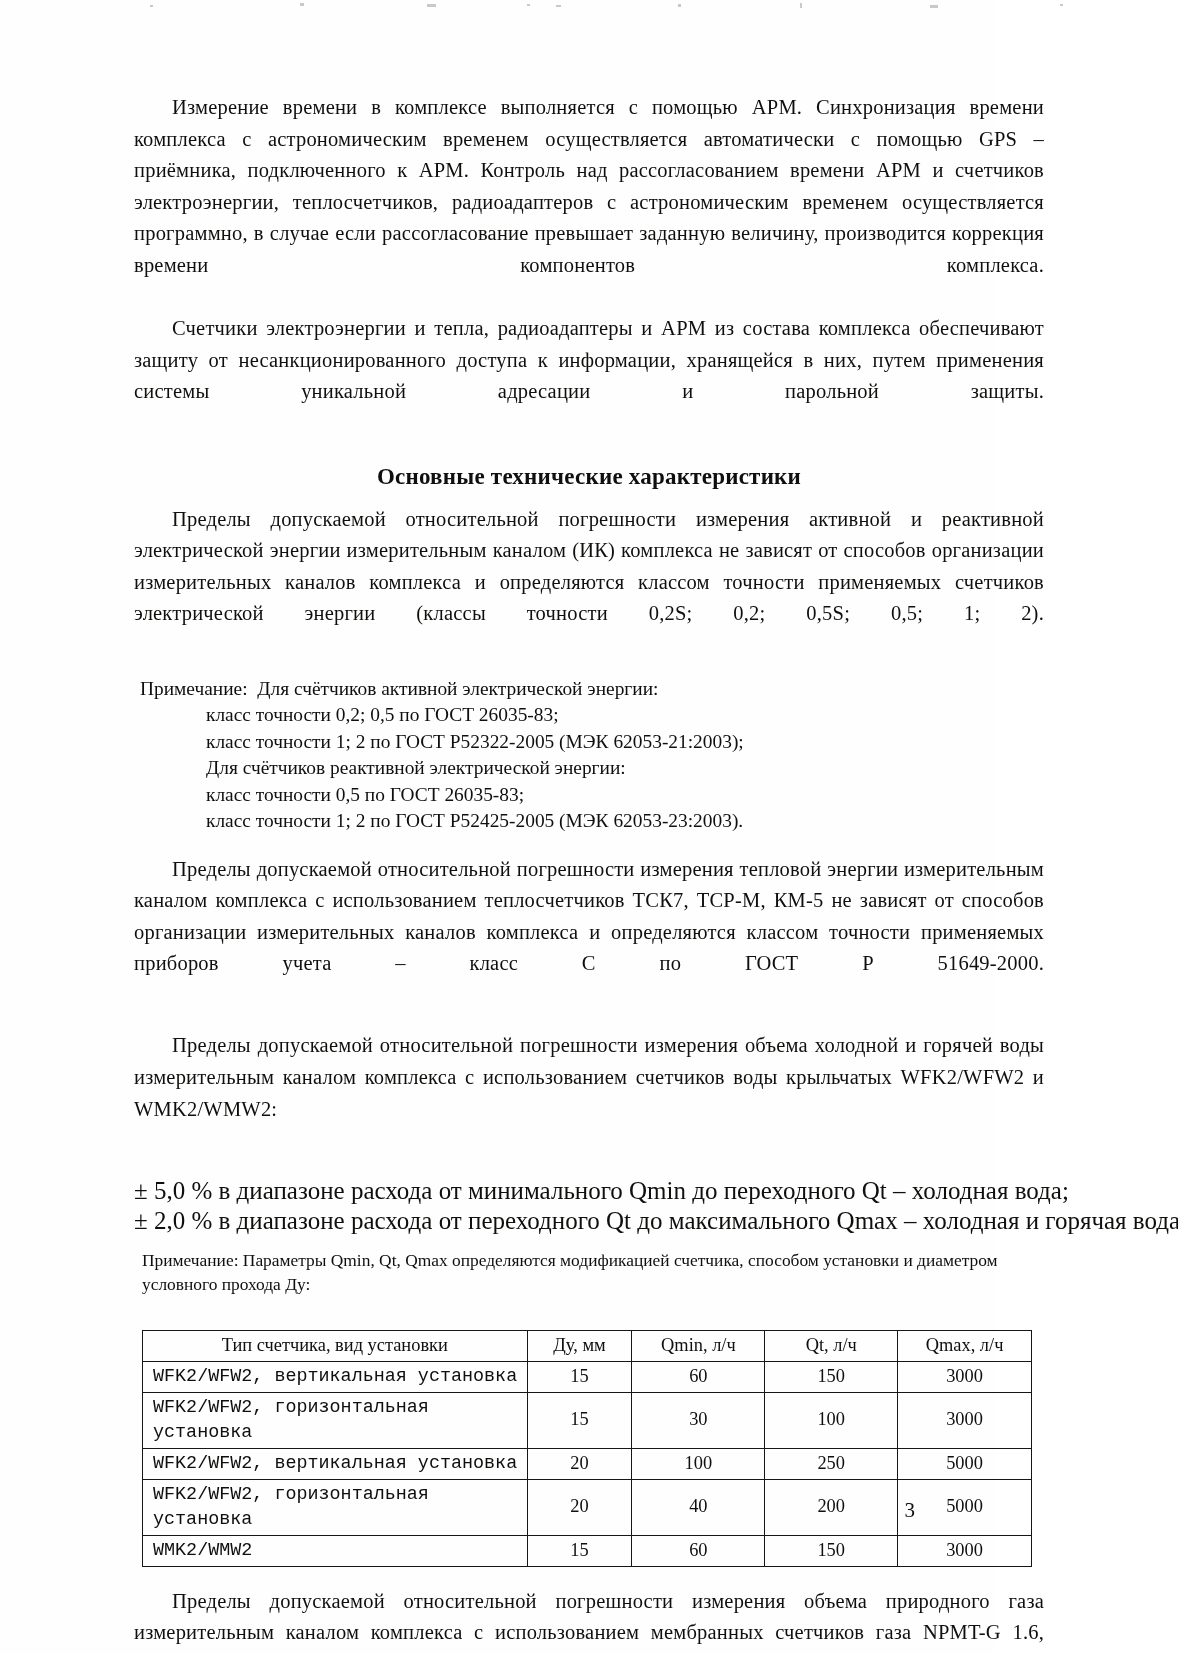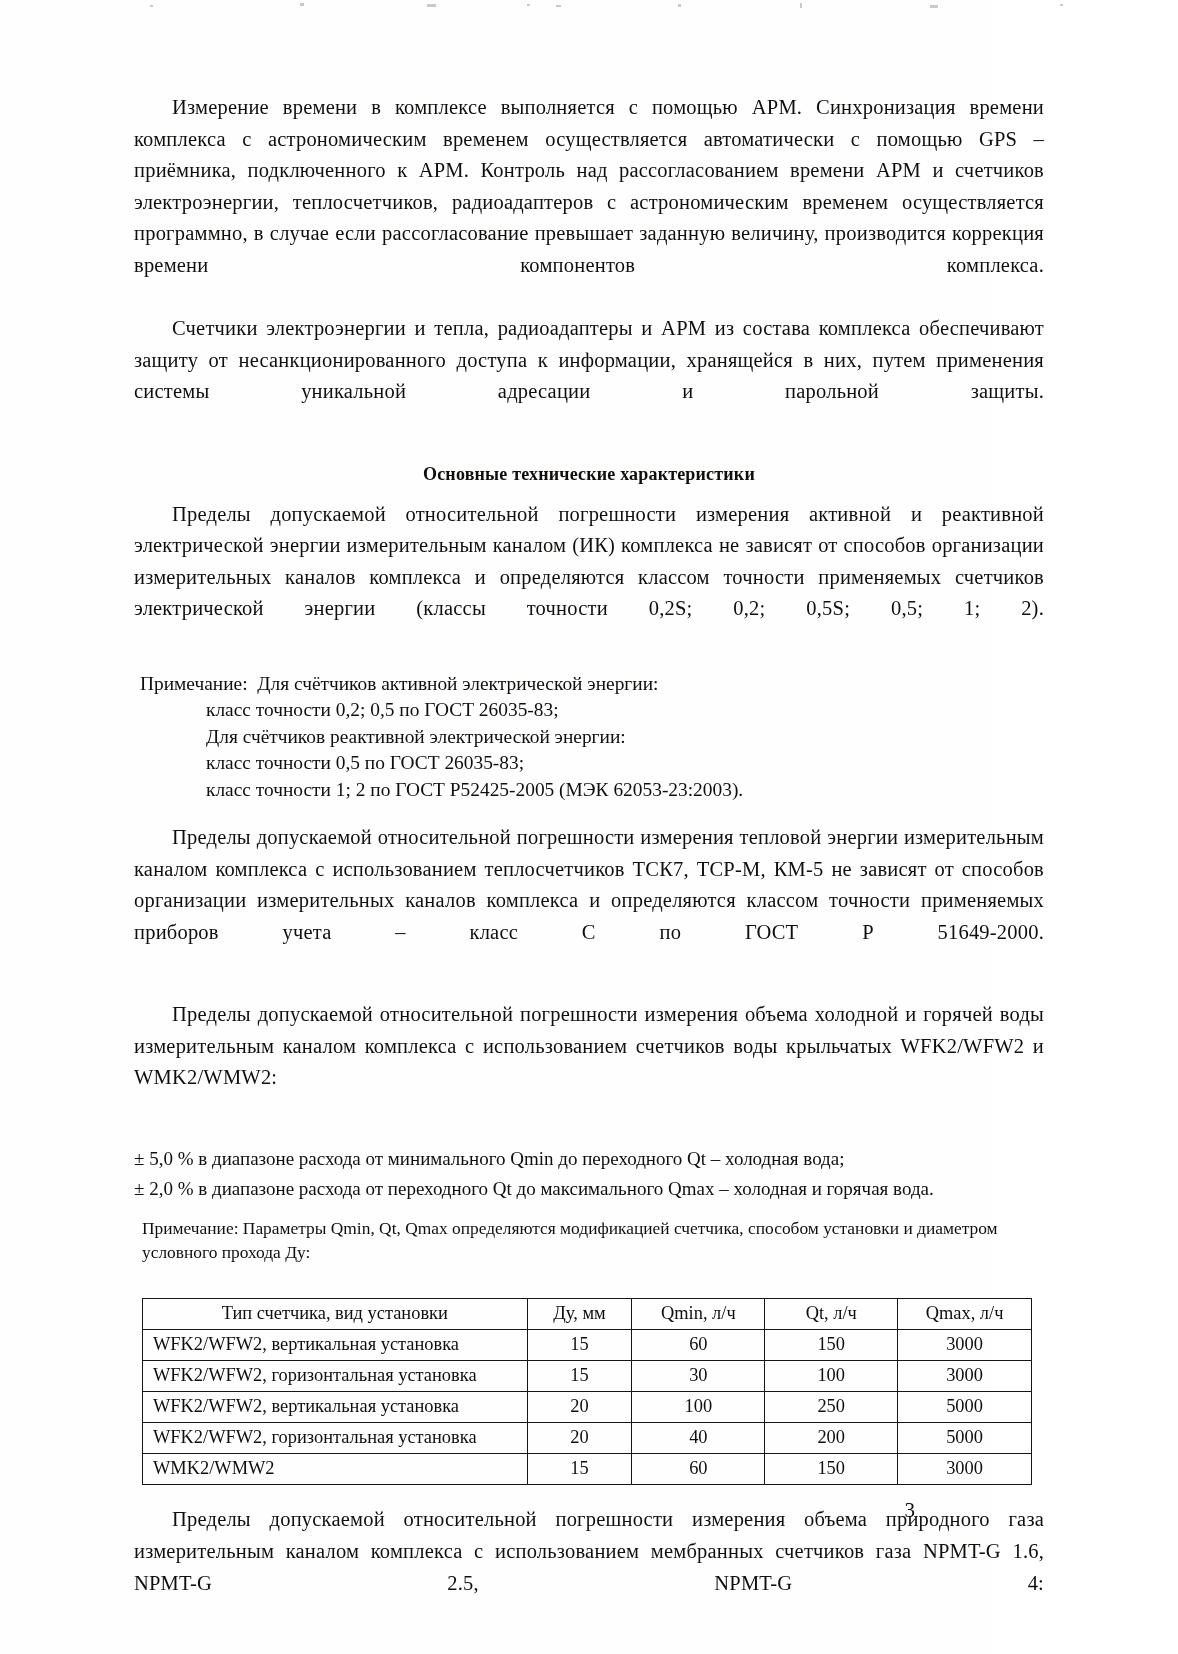--- a/index.html
+++ b/index.html
@@ -58,21 +58,21 @@
   p.j::after {
     content: "";
     display: inline-block;
     width: 100%;
   }
 
   .section-title {
     margin: 24px 0 14px 0;
     text-align: center;
     font-weight: bold;
-    font-size: 18px;
+    font-size: 23px;
     letter-spacing: .01em;
   }
 
   .gap-s { height: 12px; }
   .gap-m { height: 19px; }
 
   
   .note-block {
     margin-top: 14px;
     font-size: 19.4px;
@@ -81,21 +81,21 @@
   .note-block .note-head {
     margin-left: 6px;
     white-space: pre;
   }
   .note-block .note-lines {
     margin-left: 72px;
   }
   .note-block .note-lines div { white-space: pre; }
 
   .tolerance {
-    font-size: 19px;
+    font-size: 25px;
     line-height: 30px;
     white-space: nowrap;
   }
 
   
   .tbl-note {
     font-size: 17.4px;
     line-height: 24px;
     margin-left: 8px;
     margin-bottom: 18px;
@@ -113,21 +113,21 @@
 
   table td, table th {
     border: 1.6px solid #161616;
     padding: 2px 6px 3px 6px;
     font-weight: normal;
     line-height: 25px;
     height: 25px;
   }
   table th { text-align: center; }
   td.c { text-align: center; }
-  td.l { text-align: left; padding-left: 10px; }
+  td.l { text-align: left; padding-left: 10px; font-family: Liberation Mono, monospace; }
 
   .t-water col.c0 { width: 385px; }
   .t-water col.c1 { width: 105px; }
   .t-water col.c2 { width: 133px; }
   .t-water col.c3 { width: 133px; }
   .t-water col.c4 { width: 134px; }
 
   .page-number {
     position: absolute;
     right: 79px;
@@ -159,20 +159,21 @@
     <p class="indent j">Счетчики электроэнергии и тепла, радиоадаптеры и АРМ из состава комплекса обеспечивают защиту от несанкционированного доступа к информации, хранящейся в них, путем применения системы уникальной адресации и парольной защиты.</p>
 
     <div class="section-title">Основные технические характеристики</div>
 
     <p class="indent j">Пределы допускаемой относительной погрешности измерения активной и реактивной электрической энергии измерительным каналом (ИК) комплекса не зависят от способов организации измерительных каналов комплекса и определяются классом точности применяемых счетчиков электрической энергии (классы точности 0,2S; 0,2; 0,5S; 0,5; 1; 2).</p>
 
     <div class="note-block">
       <div class="note-head">Примечание:  Для счётчиков активной электрической энергии:</div>
       <div class="note-lines">
         <div>класс точности 0,2; 0,5 по ГОСТ 26035-83;</div>
+        <div>класс точности 1; 2 по ГОСТ Р52322-2005 (МЭК 62053-21:2003);</div>
         <div>Для счётчиков реактивной электрической энергии:</div>
         <div>класс точности 0,5 по ГОСТ 26035-83;</div>
         <div>класс точности 1; 2 по ГОСТ Р52425-2005 (МЭК 62053-23:2003).</div>
       </div>
     </div>
 
     <div class="gap-m"></div>
 
     <p class="indent j">Пределы допускаемой относительной погрешности измерения тепловой энергии измерительным каналом комплекса с использованием теплосчетчиков ТСК7, ТСР-М, КМ-5 не зависят от способов организации измерительных каналов комплекса и определяются классом точности применяемых приборов учета – класс С по ГОСТ  Р 51649-2000.</p>
 

